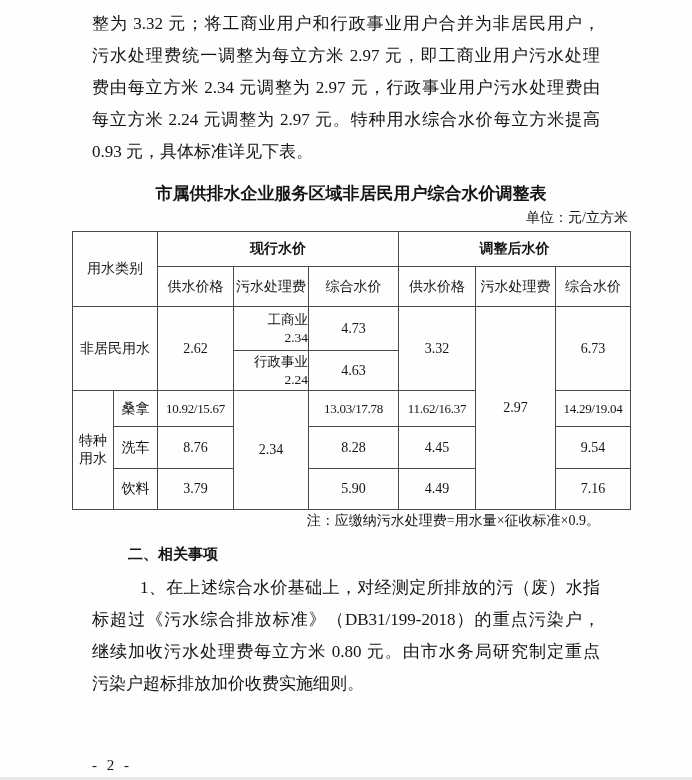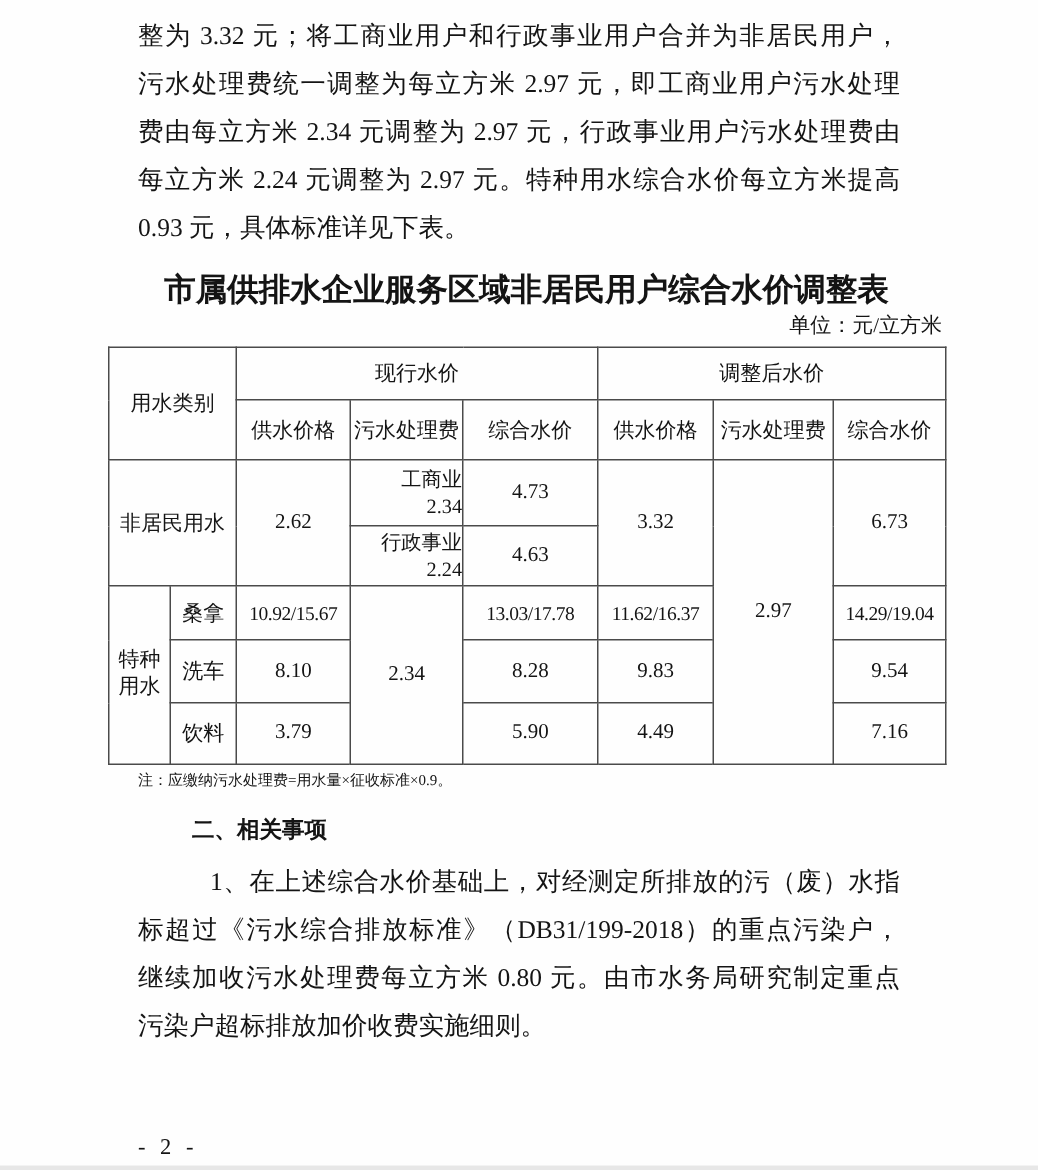--- a/index.html
+++ b/index.html
@@ -26,21 +26,21 @@
     text-align-last:justify;
   }
   .indent2{
     left:140px;width:460px;
   }
   
   .tbl-title{
     position:absolute;top:181px;left:72px;width:558px;
     text-align:center;
     font-family:"Liberation Sans","DejaVu Sans",sans-serif;
-    font-weight:bold;font-size:21px;line-height:26px;
+    font-weight:bold;font-size:17px;line-height:26px;
   }
   .unit{
     position:absolute;top:208px;left:72px;width:556px;
     text-align:right;font-size:14px;line-height:20px;
   }
   
   table.price{
     position:absolute;top:231px;left:72px;
     border-collapse:collapse;table-layout:fixed;
     width:558px;
@@ -51,27 +51,27 @@
     text-align:center;vertical-align:middle;
     padding:0;overflow:hidden;
   }
   tr.r1{height:35px}
   tr.r2{height:40px}
   tr.r3{height:44px}
   tr.r4{height:40px}
   tr.r5{height:36px}
   tr.r6{height:42px}
   tr.r7{height:41px}
-  td.hdr-big{font-weight:normal;}
+  td.hdr-big{font-weight:bold;}
   td .sub{display:block;line-height:18px;font-size:13.5px;text-align:right;}
   .pair{font-size:13px;letter-spacing:-0.3px;white-space:nowrap;}
   td.cat2{line-height:18px;}
   .note{
     position:absolute;top:511px;left:92px;width:508px;
-    font-size:10px;line-height:20px;
+    font-size:14px;line-height:20px;text-align:right;
   }
   .h2{
     position:absolute;top:541px;left:128px;
     font-family:"Liberation Sans","DejaVu Sans",sans-serif;
     font-weight:bold;font-size:15px;line-height:26px;
   }
   .p1l0{top:572px}
   .p1l1{top:604px}
   .p1l2{top:636px}
   .p1l3{top:668px}
@@ -154,23 +154,23 @@
       <td rowspan="3" class="cat2">特种用水</td>
       <td>桑拿</td>
       <td class="pair">10.92/15.67</td>
       <td rowspan="3">2.34</td>
       <td class="pair">13.03/17.78</td>
       <td class="pair">11.62/16.37</td>
       <td class="pair">14.29/19.04</td>
     </tr>
     <tr class="r6">
       <td>洗车</td>
-      <td>8.10</td>
+      <td>8.76</td>
       <td>8.28</td>
-      <td>9.83</td>
+      <td>4.45</td>
       <td>9.54</td>
     </tr>
     <tr class="r7">
       <td>饮料</td>
       <td>3.79</td>
       <td>5.90</td>
       <td>4.49</td>
       <td>7.16</td>
     </tr>
   </tbody>

